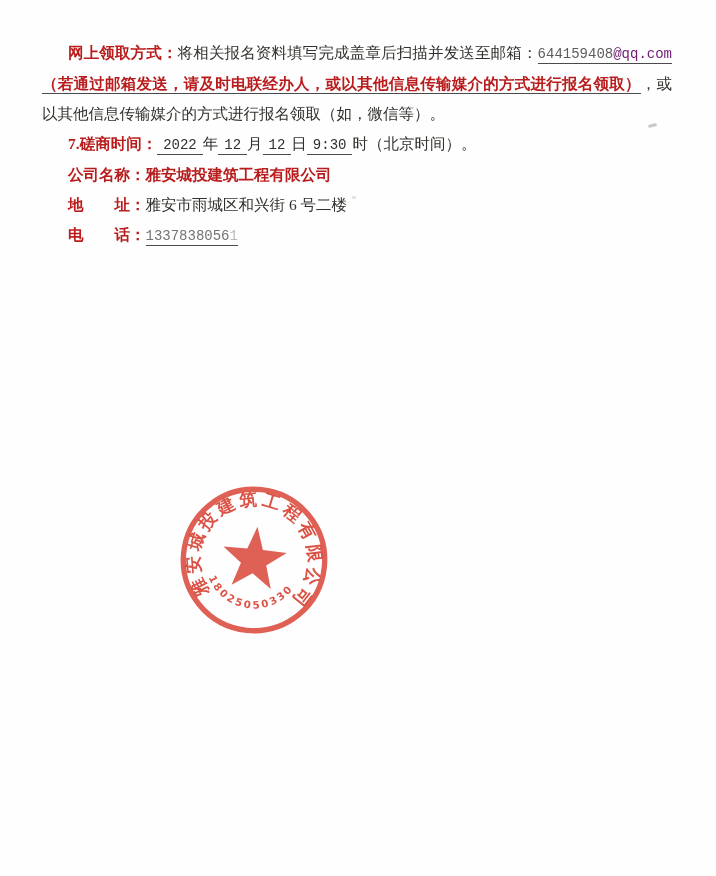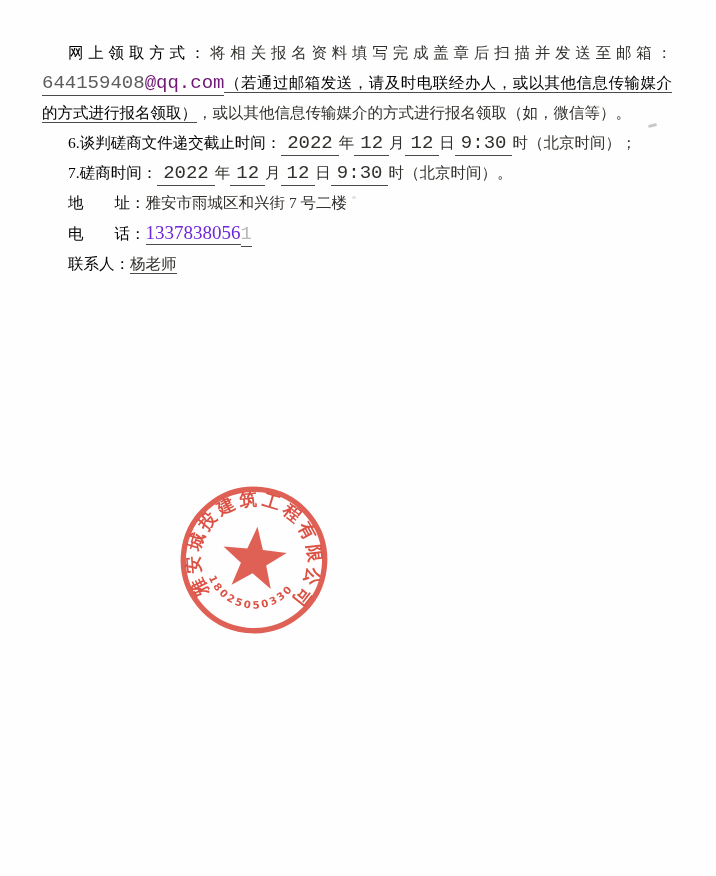--- a/index.html
+++ b/index.html
@@ -3,23 +3,23 @@
 <meta charset="utf-8">
 <style>
   html,body{margin:0;padding:0;background:#ffffff;}
   .page{
     position:relative;width:716px;height:876px;background:#fefefe;
     font-family:"Liberation Serif","DejaVu Serif",serif;
     color:#32302c;overflow:hidden;
   }
   .doc{position:absolute;left:42px;top:38px;width:630px;font-size:15.5px;text-align:justify;}
   .doc p{margin:0;line-height:30px;text-indent:26px;}
-  .b{font-weight:400;color:#000000;}
+  .b{font-weight:700;color:#b91c1c;}
   .u{border-bottom:1.4px solid #4a4a4a;padding-bottom:1px;}
-  .mono{font-family:"Liberation Mono","DejaVu Sans Mono",monospace;font-size:19px;}
+  .mono{font-family:"Liberation Mono","DejaVu Sans Mono",monospace;font-size:14px;}
   .pad{padding-left:6px;padding-right:6px;}
   .p-item6{margin-top:8px;}
   .p-loc1{line-height:29px;text-indent:21px;}
   .p-loc2{margin-top:-10px;line-height:24px;text-indent:21px;}
   .p-item9{line-height:27px;}
   .p-prep{margin-top:1px;text-indent:41px;}
   .p-item10{margin-top:8px;text-indent:40px;}
   .p-contact{line-height:32px;text-indent:40px;}
   .p-company{margin-top:6px;}
   .stamp{
@@ -34,25 +34,24 @@
   .s1{left:648px;top:124px;width:9px;height:3px;background:#c9c9c9;transform:rotate(-14deg);}
   .s2{left:352px;top:196px;width:4px;height:3px;background:#e2e2e2;}
 </style>
 </head>
 <body>
 
 <div class="page">
 
   <main class="doc">
       <p class="p-intro"><span class="b">网上领取方式：</span><span>将相关报名资料填写完成盖章后扫描并发送至邮箱：</span><span class="u mono" style="color: rgb(92, 92, 92);">644159408</span><span class="u mono" style="color: #701a75;">@qq.com</span><span class="b u">（若通过邮箱发送，请及时电联经办人，或以其他信息传输媒介的方式进行报名领取）</span><span>，或以其他信息传输媒介的方式进行报名领取（如，微信等）。</span></p>
-      <p class="p-item6"><span class="b">6.谈判磋商文件递交截止时间：</span><span class="u mono pad">2022</span><span>年</span><span class="u mono pad">12</span><span>月</span><span class="u mono pad">12</span><span>日</span><span class="u mono pad">9:30</span><span>时（北京时间）；</span></p>
       <p class="p-item7"><span class="b">7.磋商时间：</span><span class="u mono pad">2022</span><span>年</span><span class="u mono pad">12</span><span>月</span><span class="u mono pad">12</span><span>日</span><span class="u mono pad">9:30</span><span>时（北京时间）。</span></p>
-      <p class="p-contact"><span class="b">地　　址：</span><span>雅安市雨城区和兴街 7 号二楼</span></p>
-      <p class="p-contact"><span class="b">电　　话：</span><span class="u mono" style="color: #6d28d9; font-family: Liberation Serif, serif;">1337838056</span><span class="u mono" style="color: rgb(184, 184, 184);">1</span></p>
-      <p class="p-contact"><span class="b">联系人：</span><span class="u">杨老师</span></p>
+      <p class="p-contact p-company"><span class="b">公司名称：</span><span class="b">雅安城投建筑工程有限公司</span></p>
+      <p class="p-contact"><span class="b">地　　址：</span><span>雅安市雨城区和兴街 6 号二楼</span></p>
+      <p class="p-contact"><span class="b">电　　话：</span><span class="u mono" style="color: #737373;">1337838056</span><span class="u mono" style="color: rgb(184, 184, 184);">1</span></p>
     </main>
 
   <div class="stamp">
     <svg viewBox="0 0 200 200" aria-hidden="true">
       <defs>
         <path id="sealArcTop" d="M 49.1 150.9 A 72 72 0 1 1 150.9 150.9" fill="none"></path>
         <path id="sealArcBottom" d="M 39.9 121.9 A 64 64 0 0 0 160.1 121.9" fill="none"></path>
       </defs>
       <circle cx="100" cy="100" r="93" fill="none" stroke-width="7" stroke-opacity="0.92" stroke="#d83a2b"></circle>
       <polygon points="100,56 110.3,85.8 141.8,86.4 116.7,105.4 125.9,135.6 100,117.6 74.1,135.6 83.3,105.4 58.2,86.4 89.7,85.8" fill-opacity="0.92" fill="#d83a2b"></polygon>

